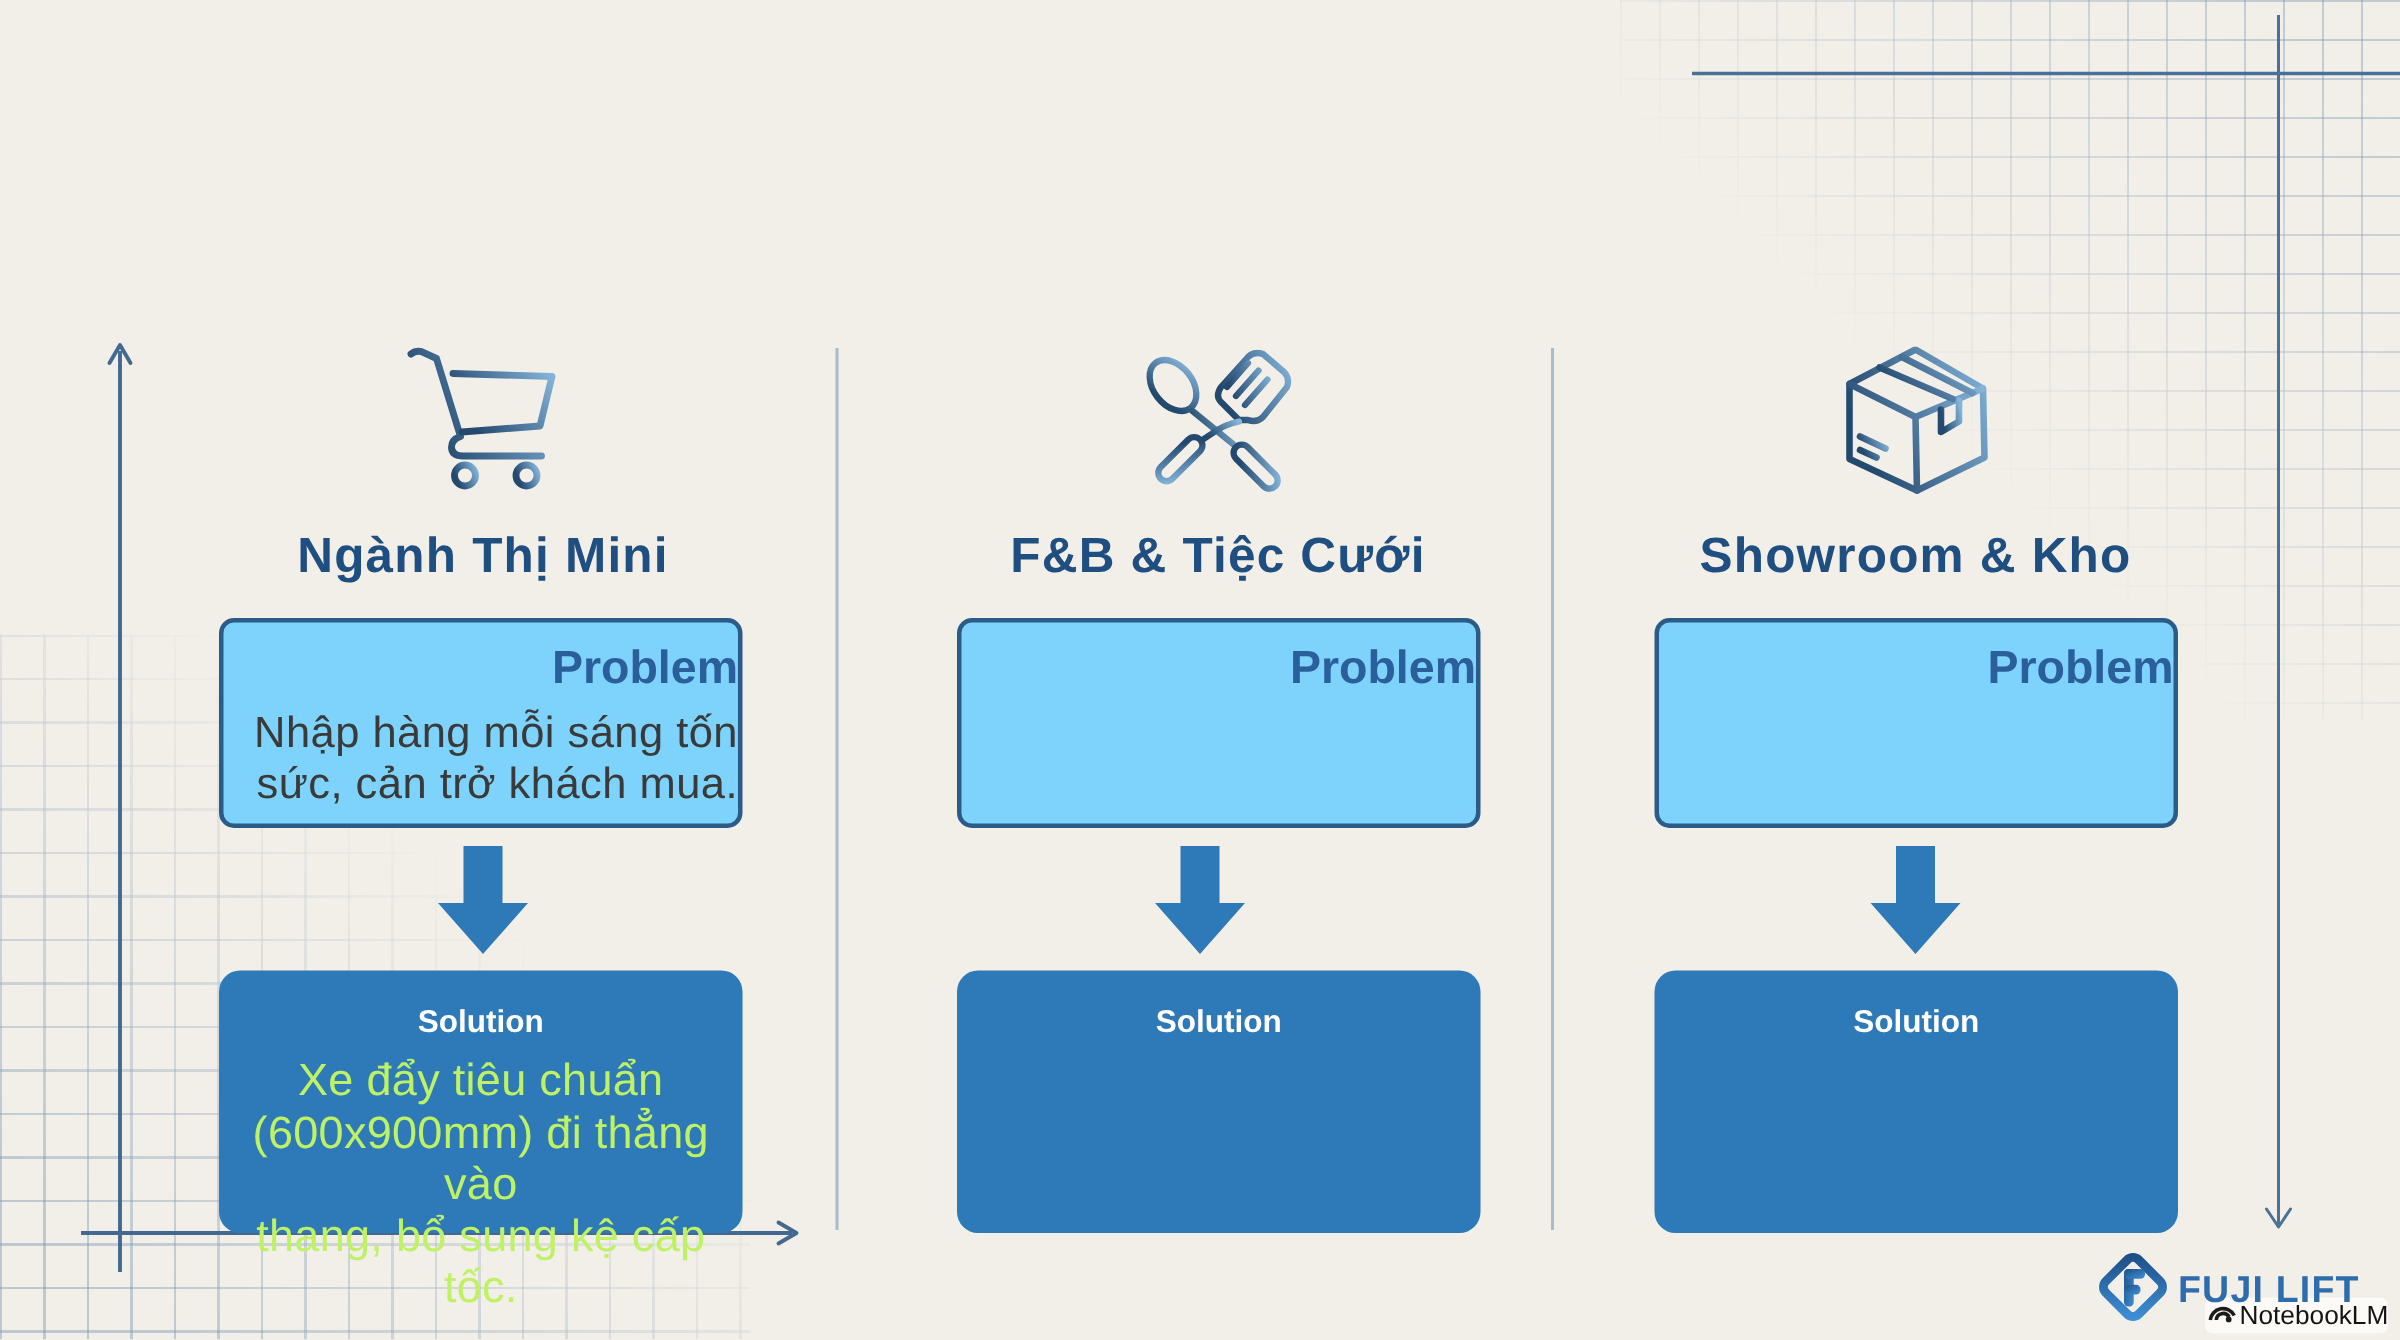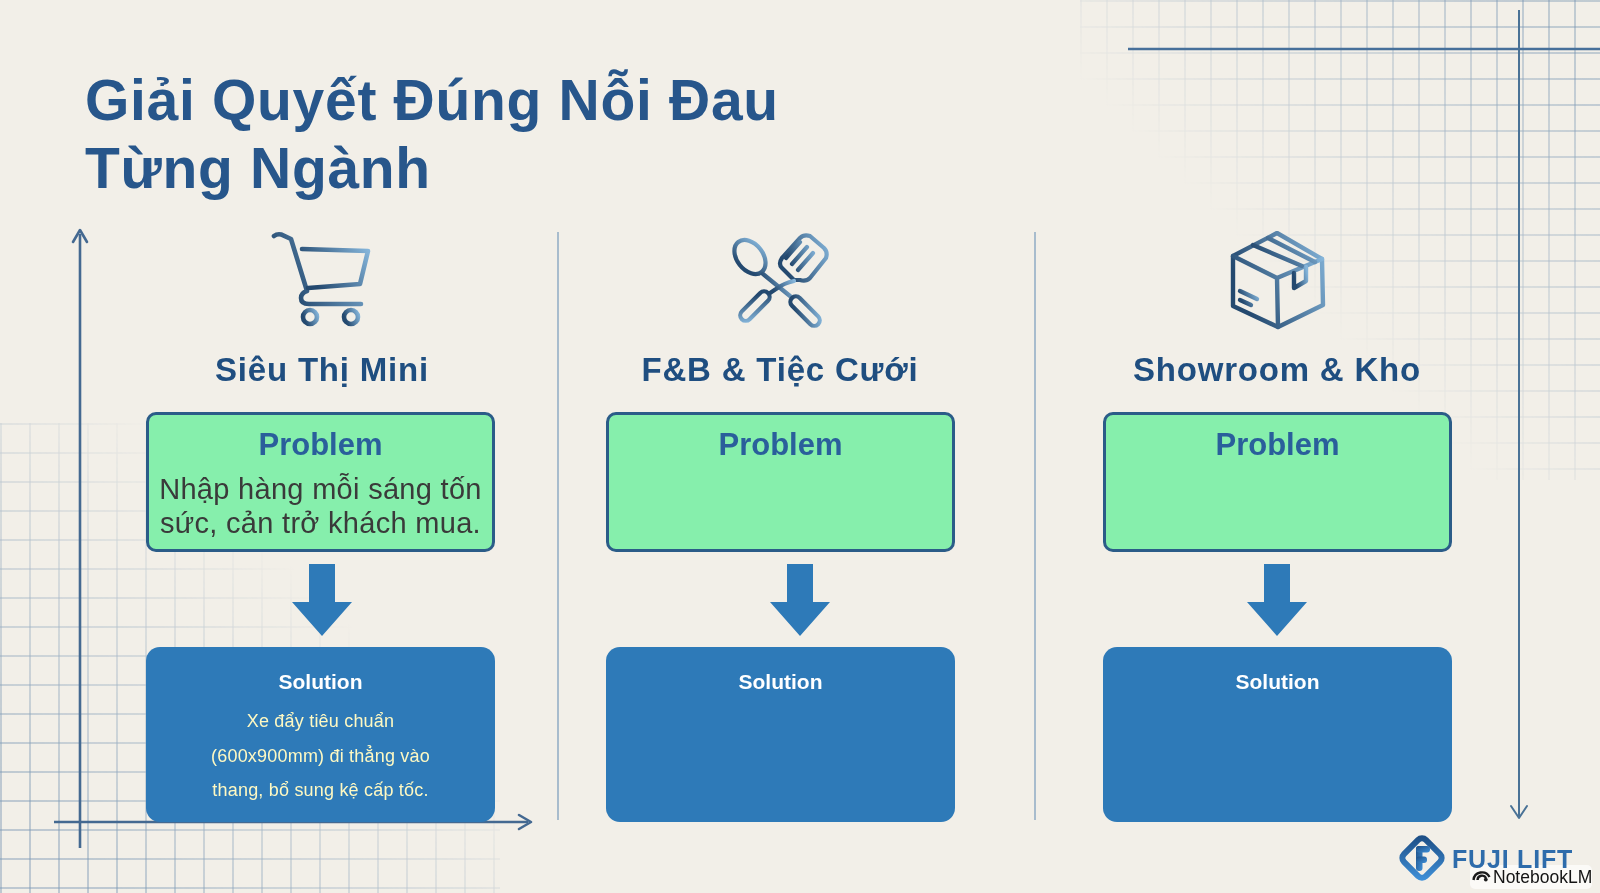--- a/index.html
+++ b/index.html
@@ -21,27 +21,27 @@
     -webkit-mask-image:linear-gradient(45deg,rgba(0,0,0,.9) 12%,rgba(0,0,0,.5) 38%,transparent 64%);
     mask-image:linear-gradient(45deg,rgba(0,0,0,.9) 12%,rgba(0,0,0,.5) 38%,transparent 64%);
   }
   .title{position:absolute;left:85px;top:66px;
     font-size:57px;font-weight:bold;color:#27568b;line-height:68px;letter-spacing:0.7px;}
   .col{position:absolute;top:0;width:360px;height:893px;}
   .icon{position:absolute;top:228px;}
   .heading{position:absolute;width:360px;text-align:center;top:351px;
     font-size:33px;font-weight:bold;color:#1f4e80;letter-spacing:0.8px;}
   .pbox{position:absolute;top:412px;width:343px;height:134px;
-    border:3px solid #2b5c88;border-radius:10px;background:#86efac;text-align:center;}
+    border:3px solid #2b5c88;border-radius:10px;background:#7dd3fc;text-align:right;}
   .pbox .lbl{margin-top:14px;font-size:31px;font-weight:bold;color:#2a5f9b;line-height:32px;}
   .pbox .body{margin-top:11px;font-size:29px;color:#3a3a3a;line-height:34px;letter-spacing:0.3px;}
   .sbox{position:absolute;top:647px;width:349px;height:175px;
     border-radius:14px;background:#2e7ab8;text-align:center;color:#fff;}
   .sbox .lbl{margin-top:18px;font-size:21px;font-weight:bold;line-height:34px;}
-  .sbox .body{margin-top:5px;font-size:18px;color:#fef9c3;line-height:34.5px;letter-spacing:0.2px;}
+  .sbox .body{margin-top:5px;font-size:30px;color:#bef264;line-height:34.5px;letter-spacing:0.2px;}
   .logo{position:absolute;left:1396px;top:824px;}
   .wm{position:absolute;left:1470px;top:865px;width:122px;height:24px;
       background:rgba(255,255,255,.65);border-radius:5px;}
 </style>
 </head>
 <body>
 <div class="page">
   <div class="grid grid-tr"></div>
   <div class="grid grid-bl"></div>
 
@@ -59,49 +59,48 @@
     <path d="M519 815 L531 822 L519 829" stroke="#446991" stroke-width="2.6" stroke-linecap="round" stroke-linejoin="round"></path>
 
     <line x1="558" y1="232" x2="558" y2="820" stroke="#a8bccd" stroke-width="2"></line>
     <line x1="1035" y1="232" x2="1035" y2="820" stroke="#a8bccd" stroke-width="2"></line>
 
     <path d="M309 564 h26 v38 h17 l-30 34 -30 -34 h17 z" fill="#2e7ab8"></path>
     <path d="M787 564 h26 v38 h17 l-30 34 -30 -34 h17 z" fill="#2e7ab8"></path>
     <path d="M1264 564 h26 v38 h17 l-30 34 -30 -34 h17 z" fill="#2e7ab8"></path>
   </svg>
 
-  <div class="title">Giải Quyết Đúng Nỗi Đau<br>Từng Ngành</div>
 
   <div class="col" style="left:142px">
     <svg class="icon" style="left:128px;top:230px" width="102" height="98" viewBox="0 0 102 98">
       <defs>
           <linearGradient id="g1" x1="0" y1="0.4" x2="1" y2="0">
         <stop offset="0" stop-color="#24496f"></stop>
             <stop offset="1" stop-color="#85b5da"></stop>
       </linearGradient>
         </defs>
       <g stroke="url(#g1)" stroke-width="4.6" fill="none" stroke-linecap="round" stroke-linejoin="round">
         <path d="M4 6 Q7 3.6 11 4.4 L21 9 L37 61 Q31 63 31 68 Q31 74 39 74 L91 74"></path>
         <path d="M32 19 L98 21 L90 54 L38 58"></path>
         <circle cx="40" cy="87" r="7"></circle>
         <circle cx="81" cy="87" r="7"></circle>
       </g>
     </svg>
-    <div class="heading">Siêu Thị Mini</div>
+    <div class="heading">Ngành Thị Mini</div>
     <div class="pbox" style="left:4px">
       <div class="lbl">Problem</div>
       <div class="body">Nhập hàng mỗi sáng tốn<br>sức, cản trở khách mua.</div>
     </div>
     <div class="sbox" style="left:4px">
       <div class="lbl">Solution</div>
       <div class="body">Xe đẩy tiêu chuẩn<br>(600x900mm) đi thẳng vào<br>thang, bổ sung kệ cấp tốc.</div>
     </div>
   </div>
 
-  <div class="col" style="left:600px">
+  <div class="col" style="left:632px">
     <svg class="icon" style="left:130px;top:233px" width="100" height="98" viewBox="0 0 100 98">
       <defs>
           <linearGradient id="g2" x1="0" y1="0.4" x2="1" y2="0">
         <stop offset="0" stop-color="#24496f"></stop>
             <stop offset="1" stop-color="#85b5da"></stop>
       </linearGradient>
         </defs>
       <g stroke="url(#g2)" stroke-width="4.2" fill="none" stroke-linecap="round" stroke-linejoin="round">
         <ellipse cx="20" cy="24" rx="13" ry="19" transform="rotate(-38 20 24)"></ellipse>
         <path d="M33 41 L60 63"></path>

